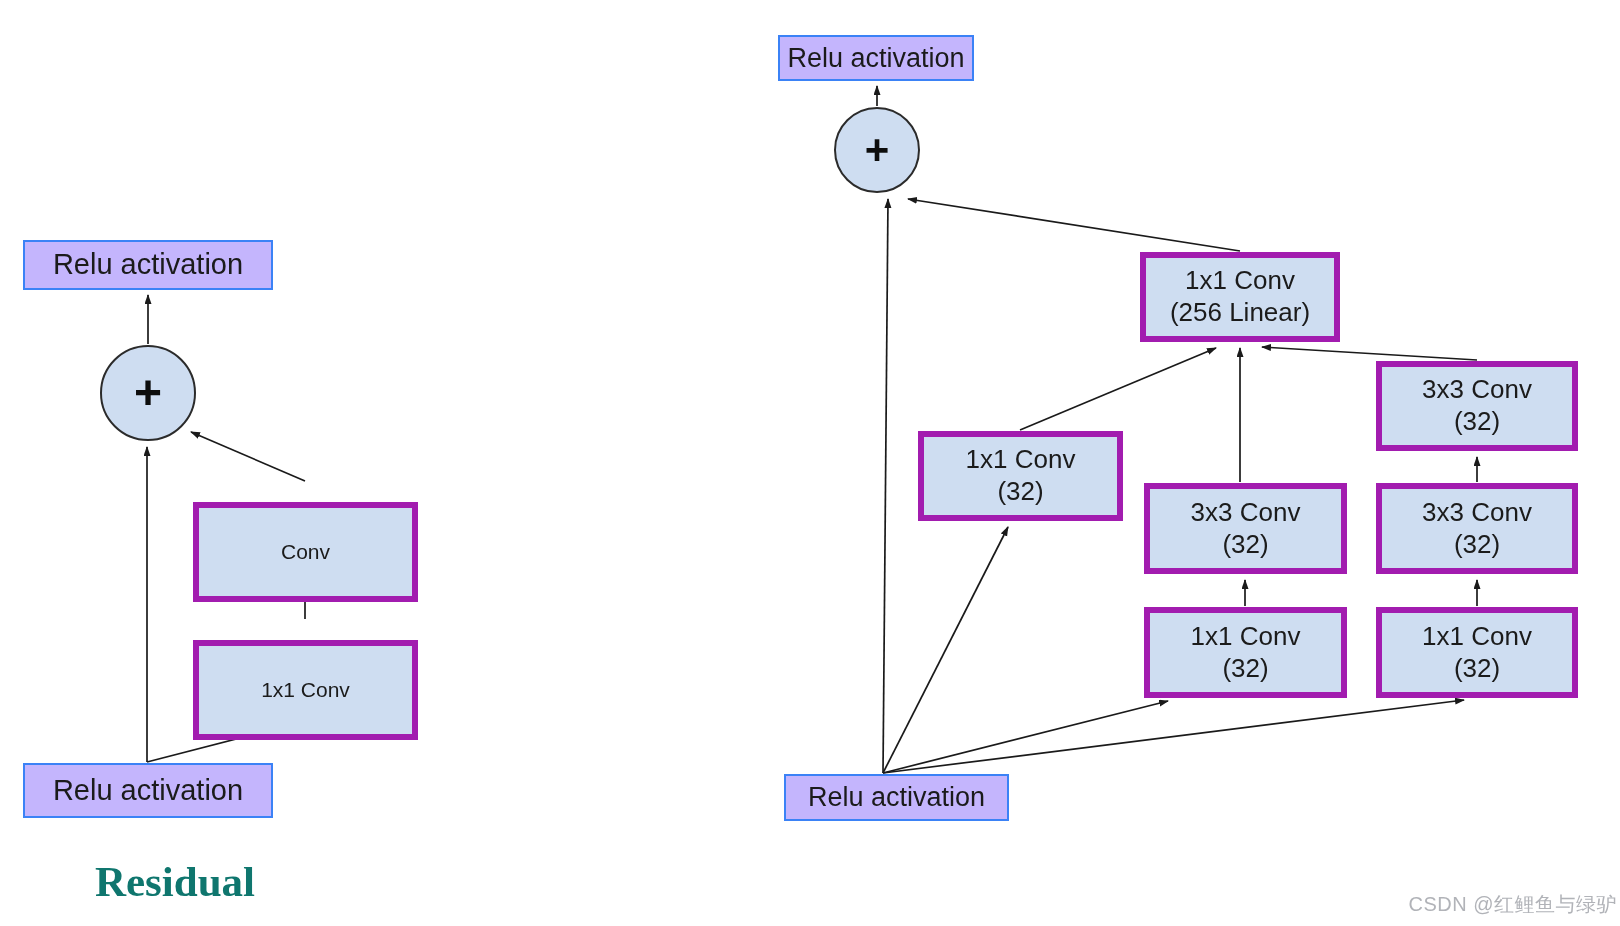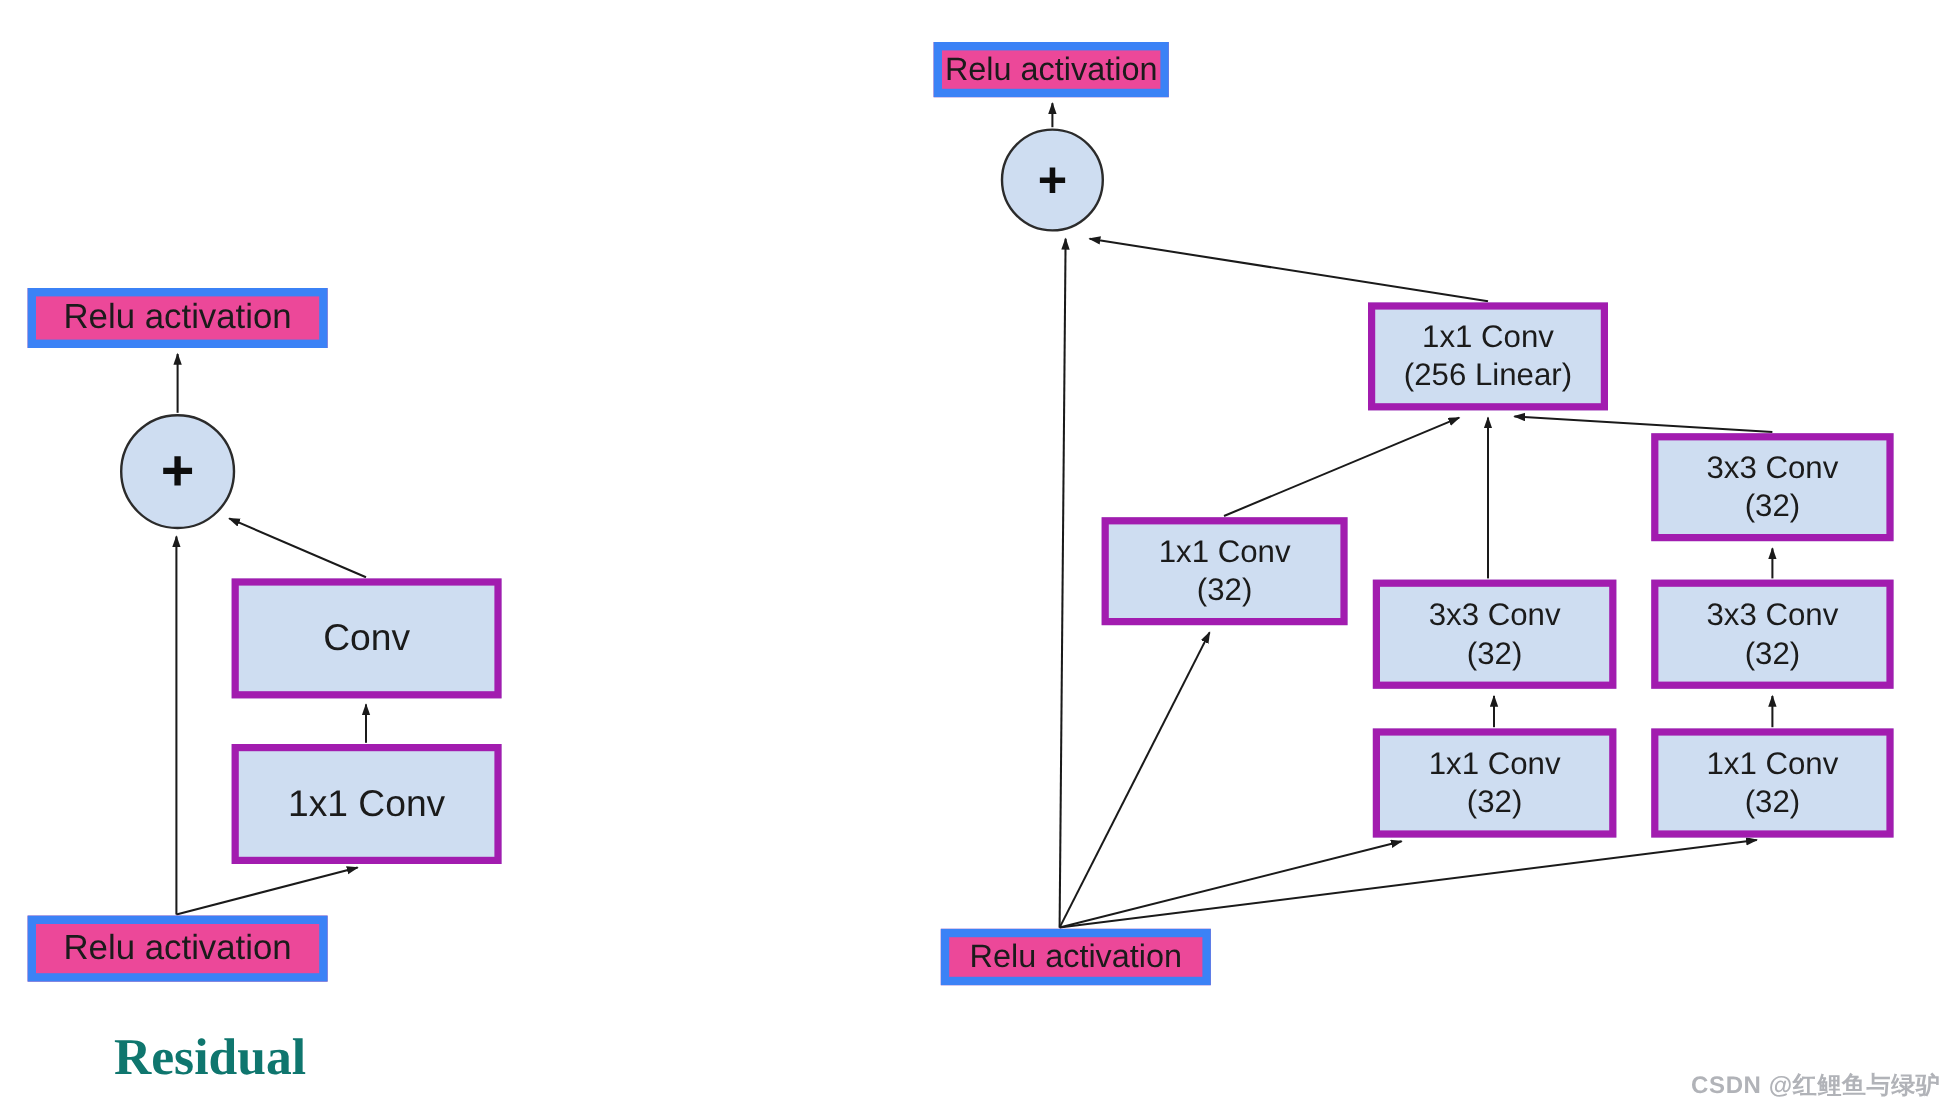--- a/index.html
+++ b/index.html
@@ -18,49 +18,48 @@
     text-align:center;
     color:#1b1b1b;
     white-space:pre-line;
     line-height:1.22;
   }
   .blue{
     background:#CEDDF1;
     border:6px solid #a21caf;
   }
   .peach{
-    background:#ec4899;
-    border:7px solid #3b82f6;
+    background:#c4b5fd;
+    border:2px solid #3b82f6;
   }
   .circle{
     background:#CEDDF1;
     border:2px solid #2b2b2b;
     border-radius:50%;
     font-weight:bold;
     color:#0d0d0d;
   }
   .font-l{font-size:29px;}
-  .font-xl{font-size:31px;}
+  .font-xl{font-size:21px;margin-top:20px;}
   .font-r{font-size:26px;}
   .title{
     position:absolute;
     font-family:"Liberation Serif", serif;
     font-weight:600;
     font-size:43px;
     color:#0f766e;
     text-align:center;
     line-height:1;
   }
   .watermark{
     position:absolute;
     font-size:20px;
     color:#b1b3b8;
     text-align:right;
     letter-spacing:0.5px;
-    font-weight:bold;
   }
 </style>
 </head>
 <body>
 
 <div class="canvas">
 
   <svg class="arrows" viewBox="0 0 1620 926">
     <defs>
       <marker id="ah" markerWidth="11" markerHeight="9" refX="9" refY="3.5" orient="auto" markerUnits="userSpaceOnUse">

